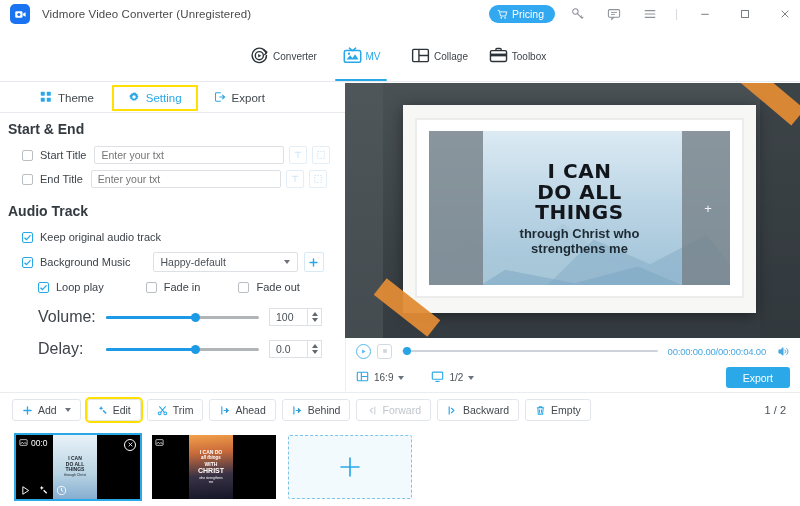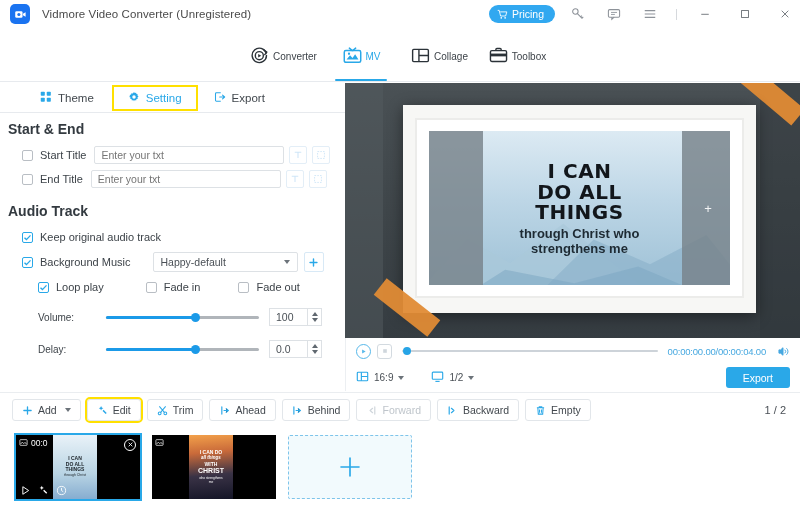--- a/index.html
+++ b/index.html
@@ -114,21 +114,21 @@
     background: #fff; display: flex; align-items: center; padding: 0 7px;
     font-size: 10.5px; color: #4a5056; cursor: pointer; justify-content: space-between;
   }
   .addbtn {
     width: 20px; height: 20px; border: 1px solid #d8e9f6; border-radius: 2px;
     background: #fff; margin-left: 6px; display: flex; align-items: center;
     justify-content: center; color: #29a8e8; font-size: 15px; cursor: pointer;
     line-height: 1;
   }
 
-  .slider-label { font-size: 10px; color: #3d4349; width: 68px; }
+  .slider-label { font-size: 16px; color: #3d4349; width: 68px; }
   .slider {
     position: relative; width: 153px; height: 14px; display: flex;
     align-items: center; cursor: pointer;
   }
   .slider .track { position: absolute; left: 0; right: 0; height: 3px; background: #b0b5ba; border-radius: 2px; }
   .slider .fill { position: absolute; left: 0; height: 3px; background: #1b9ae8; border-radius: 2px; }
   .slider .knob {
     position: absolute; width: 9px; height: 9px; border-radius: 50%;
     background: #1b9ae8; margin-left: -4px;
   }

